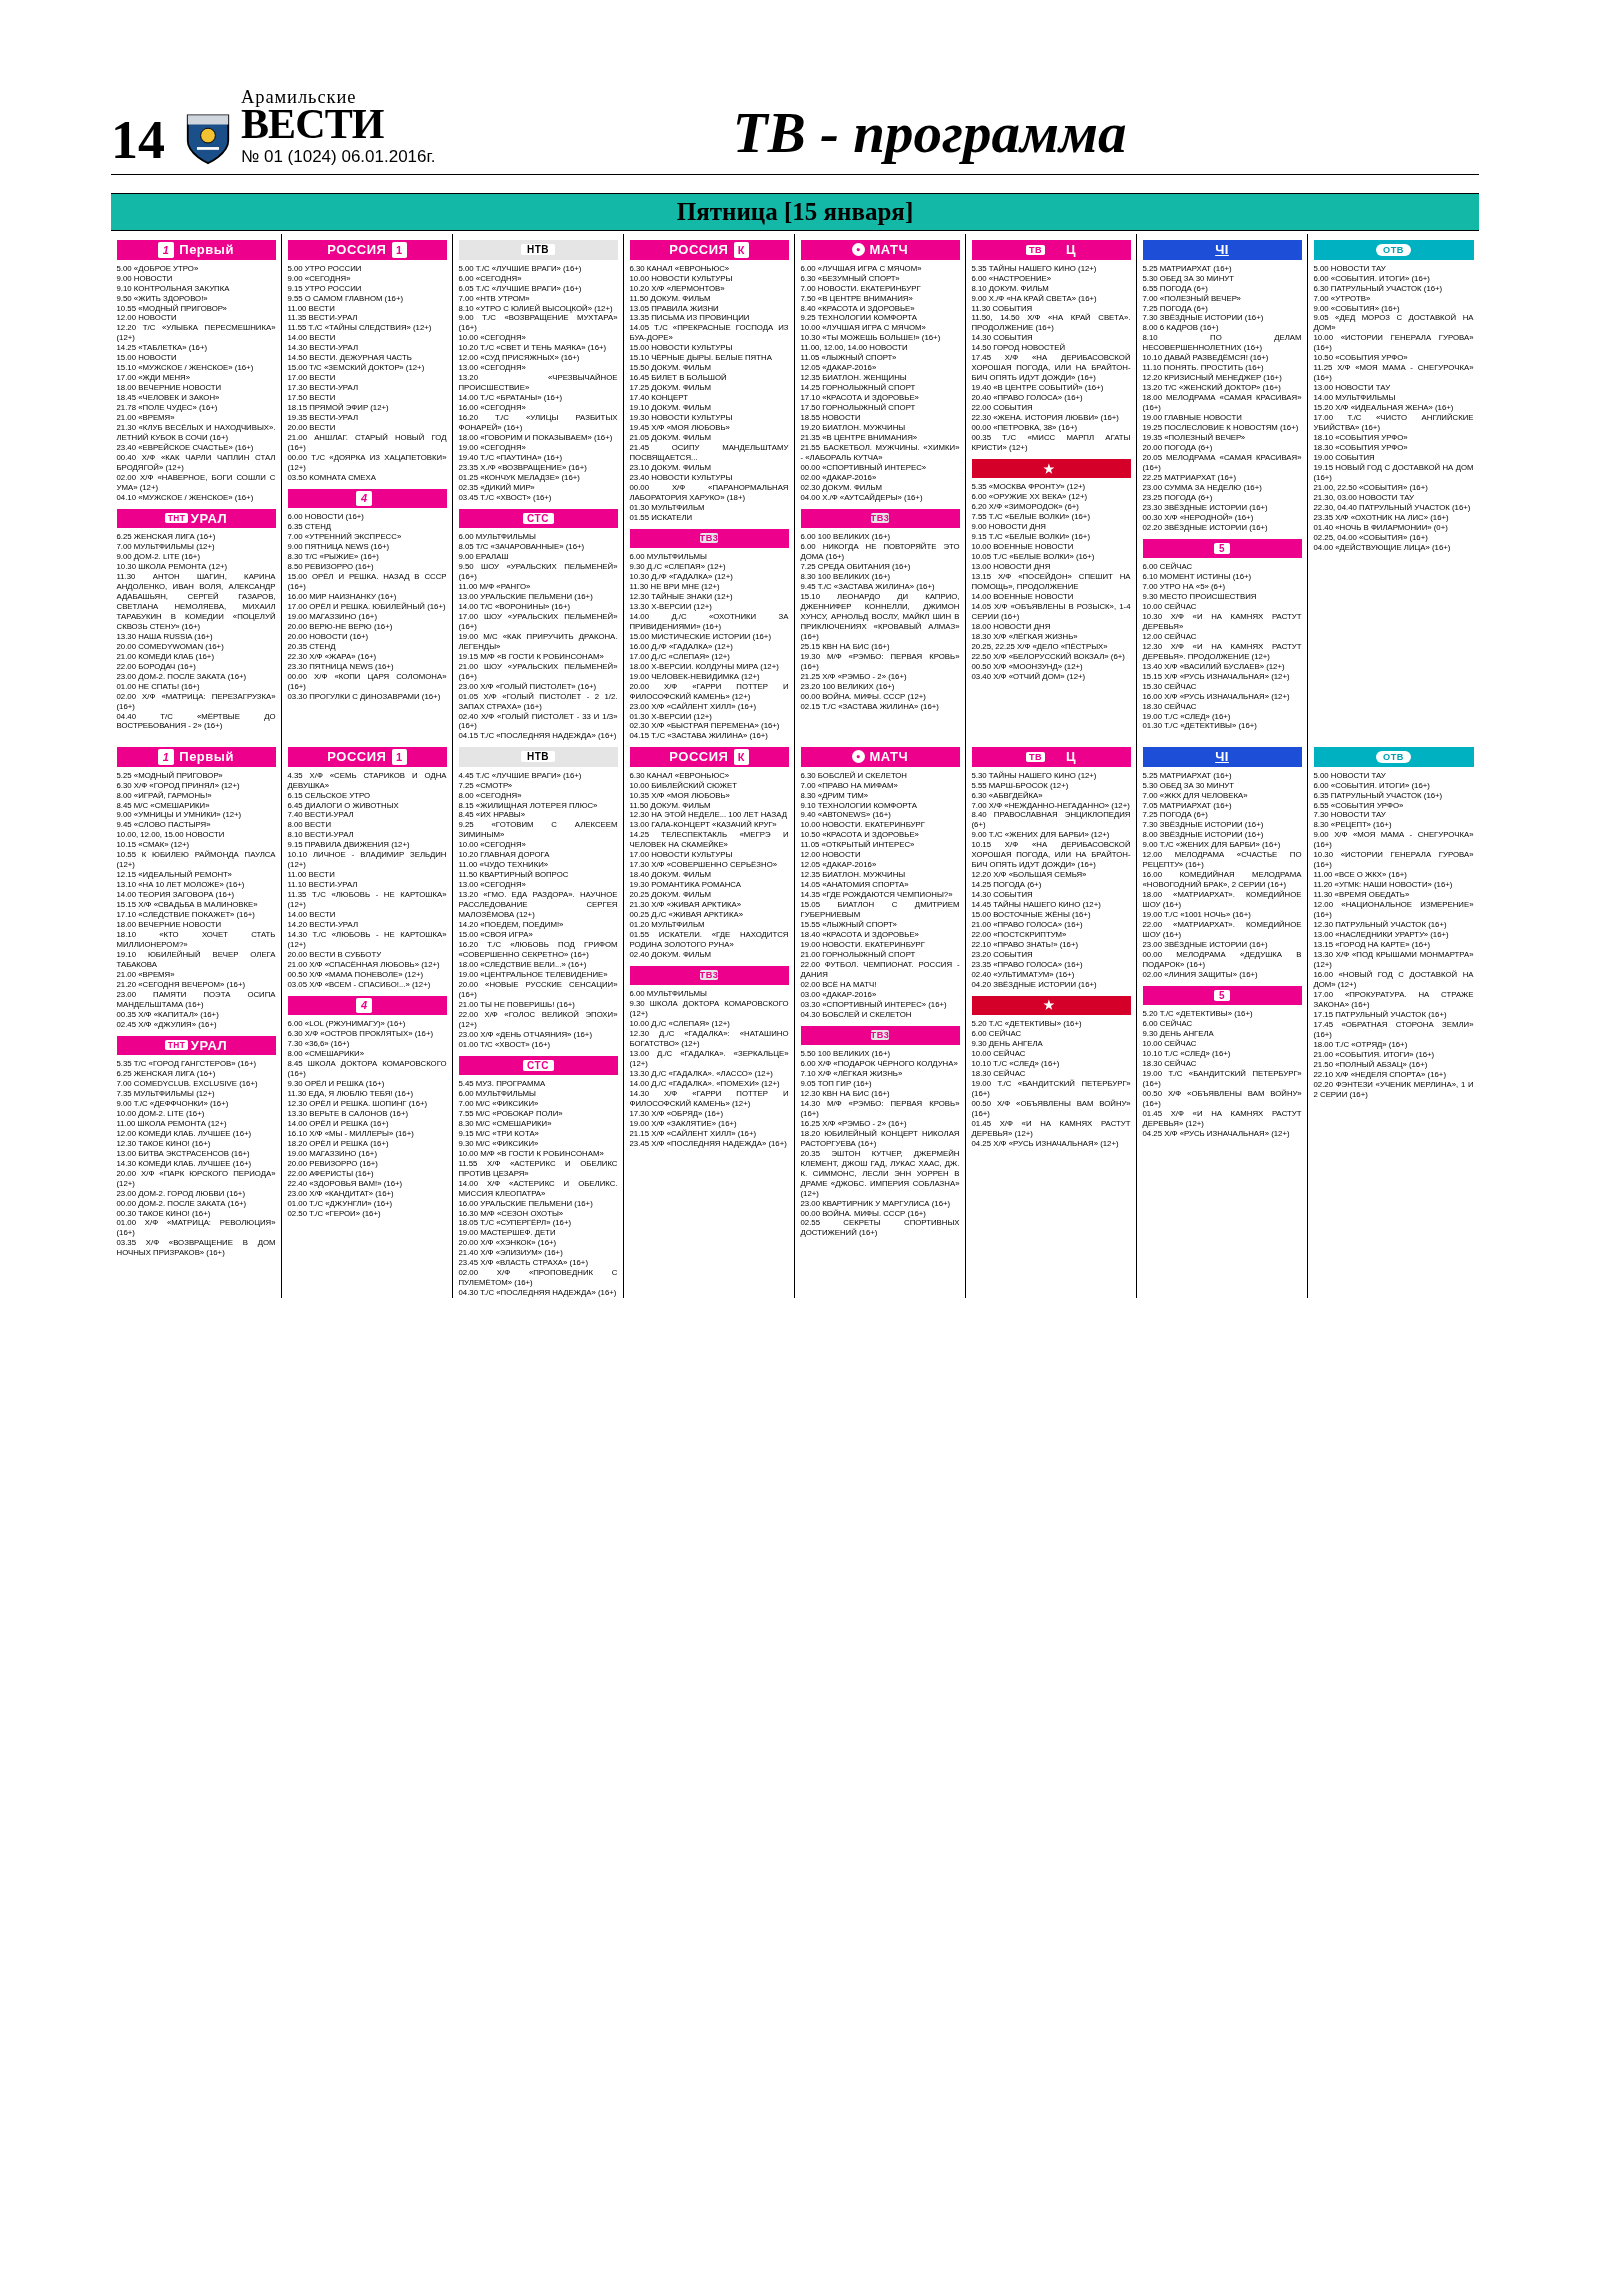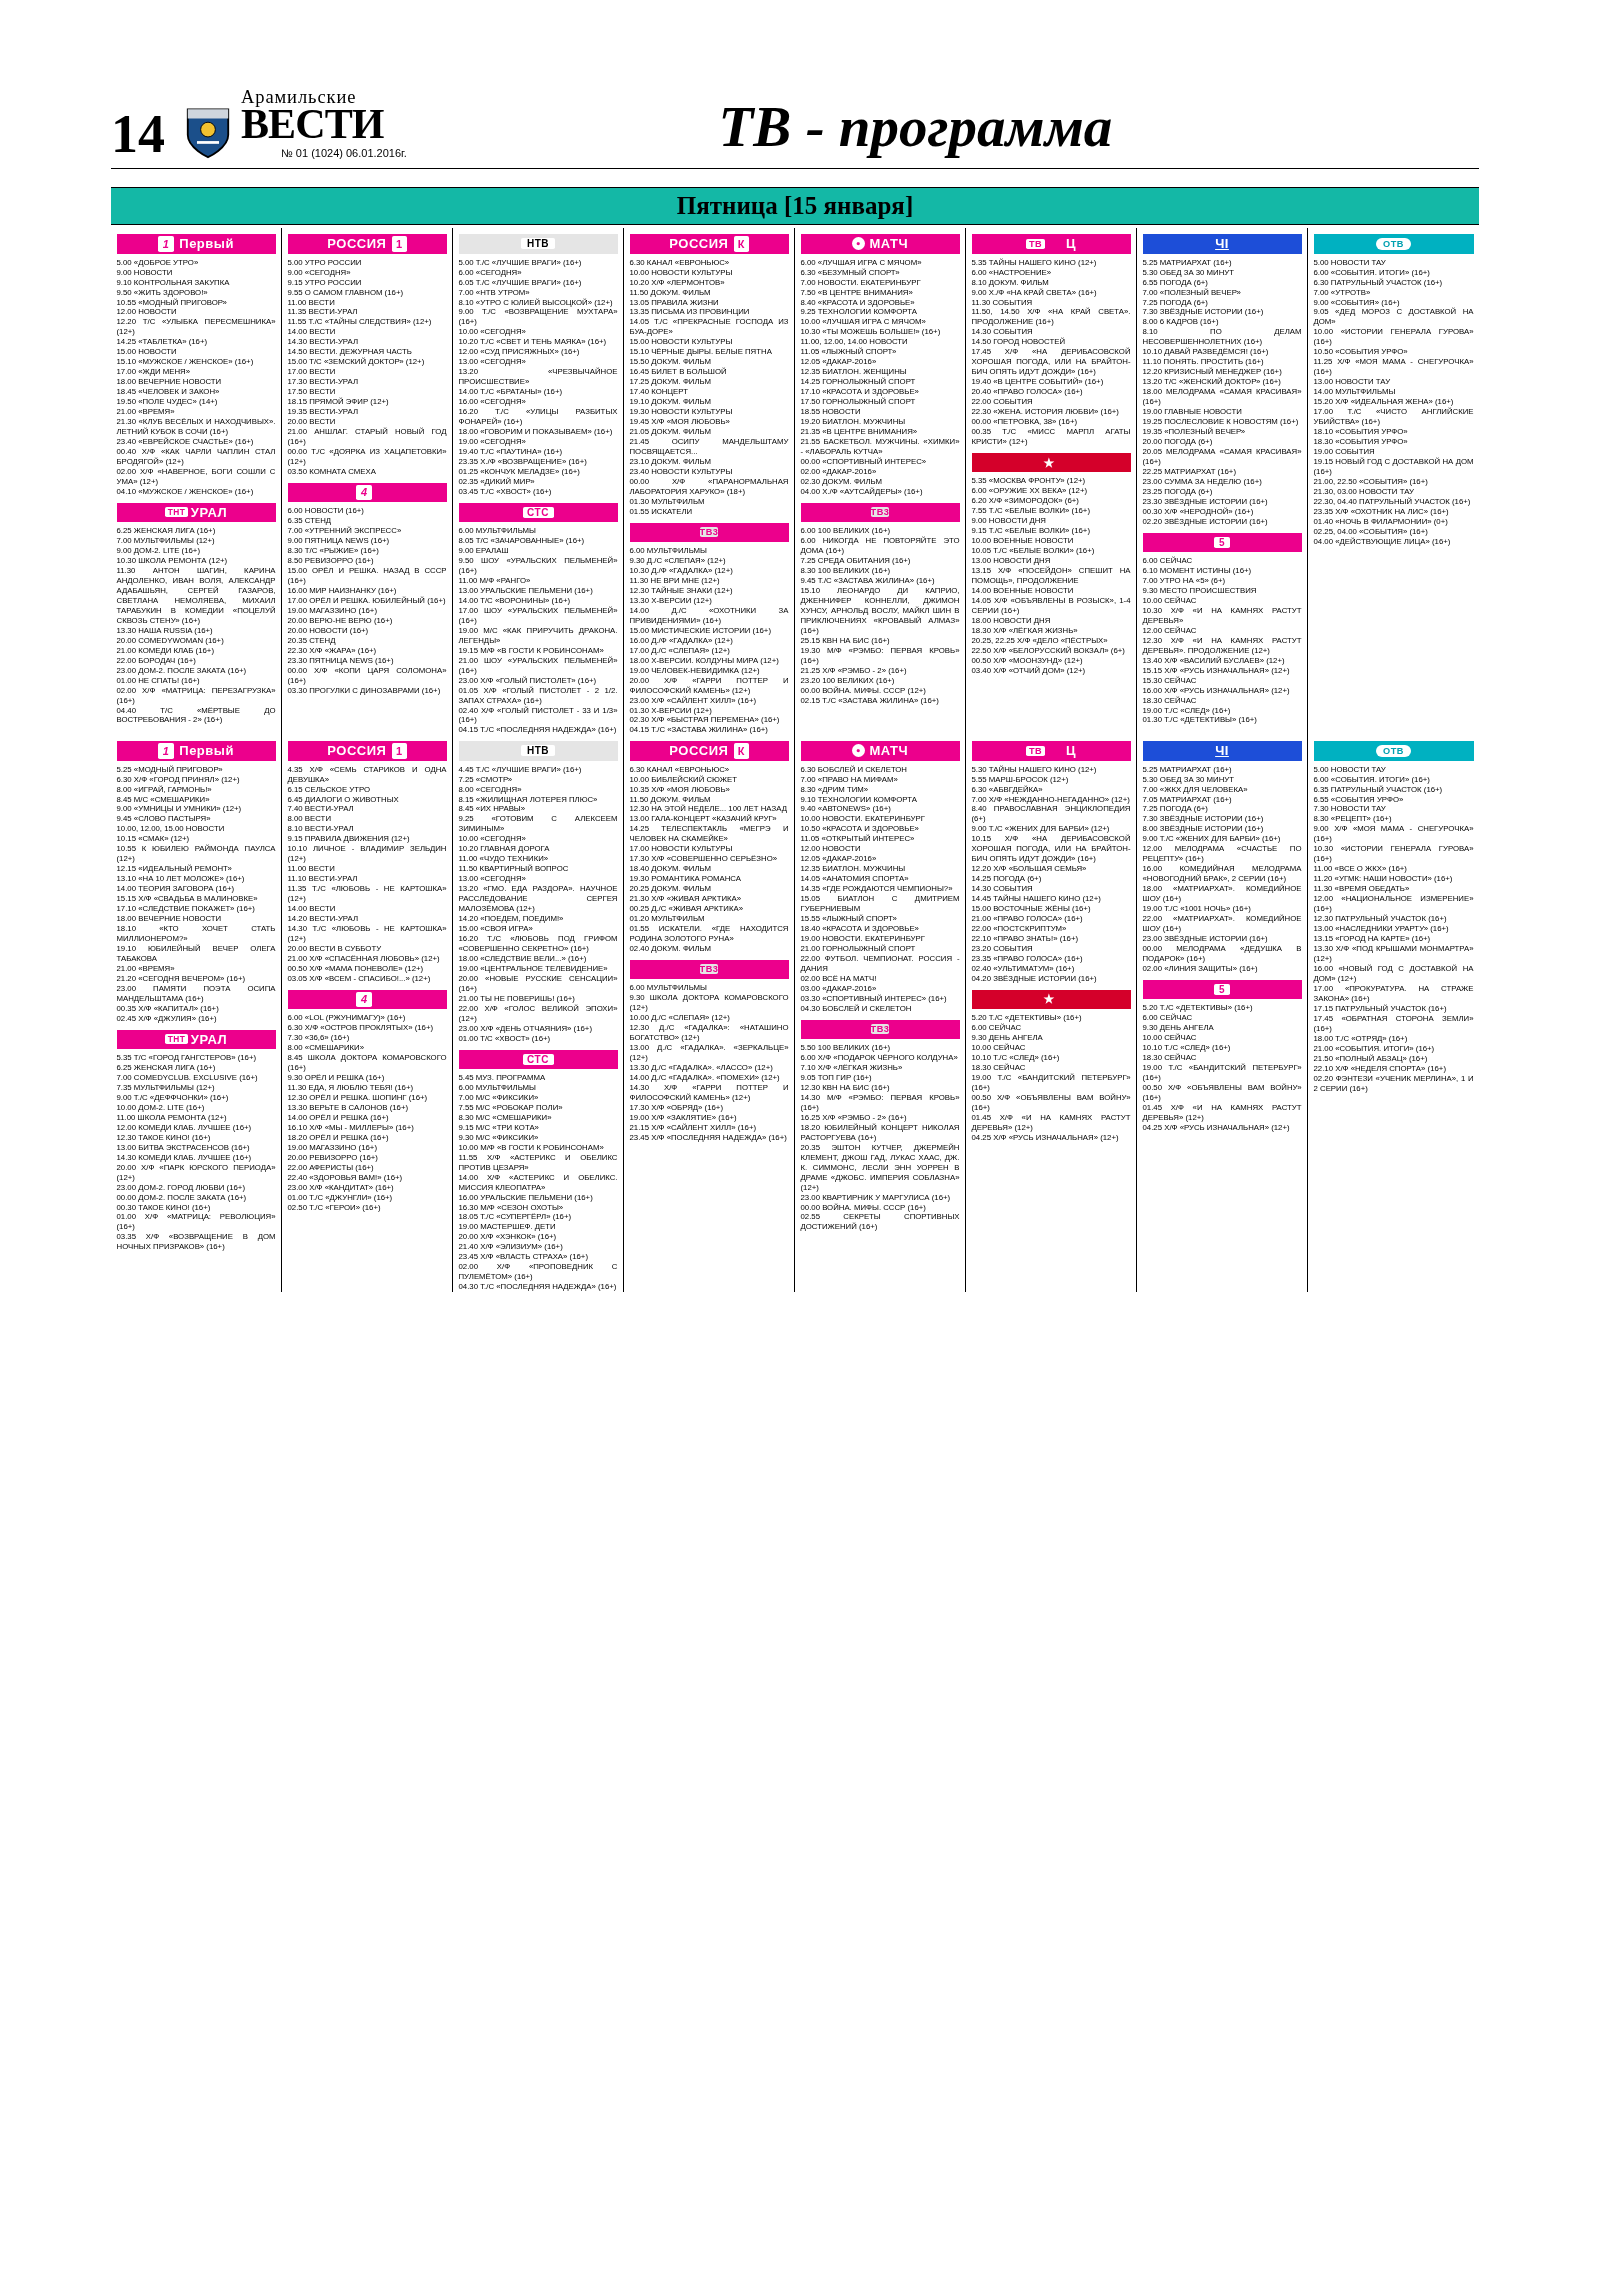--- a/index.html
+++ b/index.html
@@ -8,21 +8,21 @@
 
   
   .masthead{display:flex;align-items:flex-end;padding:88px 111px 0 111px;box-sizing:border-box;}
   .pagenum{font-family:"Liberation Serif",serif;font-size:54px;font-weight:700;line-height:.9;margin-right:16.6px;}
   .logo-block{display:flex;align-items:flex-end;}
   .crest{width:52px;height:57px;margin-right:7.4px;position:relative;}
   .crest svg{display:block;}
   .logo-text{line-height:1;}
   .logo-top{font-family:"Liberation Serif",serif;font-size:18.5px;letter-spacing:0.9px;}
   .logo-main{font-family:"Liberation Serif",serif;font-size:42px;font-weight:700;letter-spacing:-0.9px;line-height:.85;}
-  .logo-issue{font-size:11px;margin-top:5.5px;margin-left:40px;}
+  .logo-issue{font-size:17px;margin-top:5.5px;}
   .bigtitle{flex:1;text-align:center;font-family:"Liberation Serif",serif;font-style:italic;font-size:57px;font-weight:700;margin-left:-55px;}
   .rule{margin:9.2px 111px 0 111px;border-top:1.8px solid #000;}
 
   
   .day-banner{margin:18.5px 111px 3.7px 111px;background:#14b8a6;border-top:0.9px solid #000;border-bottom:0.9px solid #000;text-align:center;font-family:"Liberation Serif",serif;font-size:25px;font-weight:700;padding:3.7px 0;}
 
   
   .grid{display:grid;grid-template-columns:repeat(8,1fr);gap:0;margin:0 111px;}
   .col{border-right:0.9px solid #000;padding:0 5.5px;box-sizing:border-box;}
   .col:last-child{border-right:none;}
@@ -94,21 +94,21 @@
             <div>9.50 «ЖИТЬ ЗДОРОВО!»</div>
             <div>10.55 «МОДНЫЙ ПРИГОВОР»</div>
             <div>12.00 НОВОСТИ</div>
             <div>12.20 Т/С «УЛЫБКА ПЕРЕСМЕШНИКА» (12+)</div>
             <div>14.25 «ТАБЛЕТКА» (16+)</div>
             <div>15.00 НОВОСТИ</div>
             <div>15.10 «МУЖСКОЕ / ЖЕНСКОЕ» (16+)</div>
             <div>17.00 «ЖДИ МЕНЯ»</div>
             <div>18.00 ВЕЧЕРНИЕ НОВОСТИ</div>
             <div>18.45 «ЧЕЛОВЕК И ЗАКОН»</div>
-            <div>19.50 «ПОЛЕ ЧУДЕС» (14+)</div>
+            <div>21.78 «ПОЛЕ ЧУДЕС» (16+)</div>
             <div>21.00 «ВРЕМЯ»</div>
             <div>21.30 «КЛУБ ВЕСЁЛЫХ И НАХОДЧИВЫХ». ЛЕТНИЙ КУБОК В СОЧИ (16+)</div>
             <div>23.40 «ЕВРЕЙСКОЕ СЧАСТЬЕ» (16+)</div>
             <div>00.40 Х/Ф «КАК ЧАРЛИ ЧАПЛИН СТАЛ БРОДЯГОЙ» (12+)</div>
             <div>02.00 Х/Ф «НАВЕРНОЕ, БОГИ СОШЛИ С УМА» (12+)</div>
             <div>04.10 «МУЖСКОЕ / ЖЕНСКОЕ» (16+)</div>
           </div>
           <div class="chan block2">
             <div class="chan-bar pink logo-ural">
               <span class="box">ТНТ</span>

